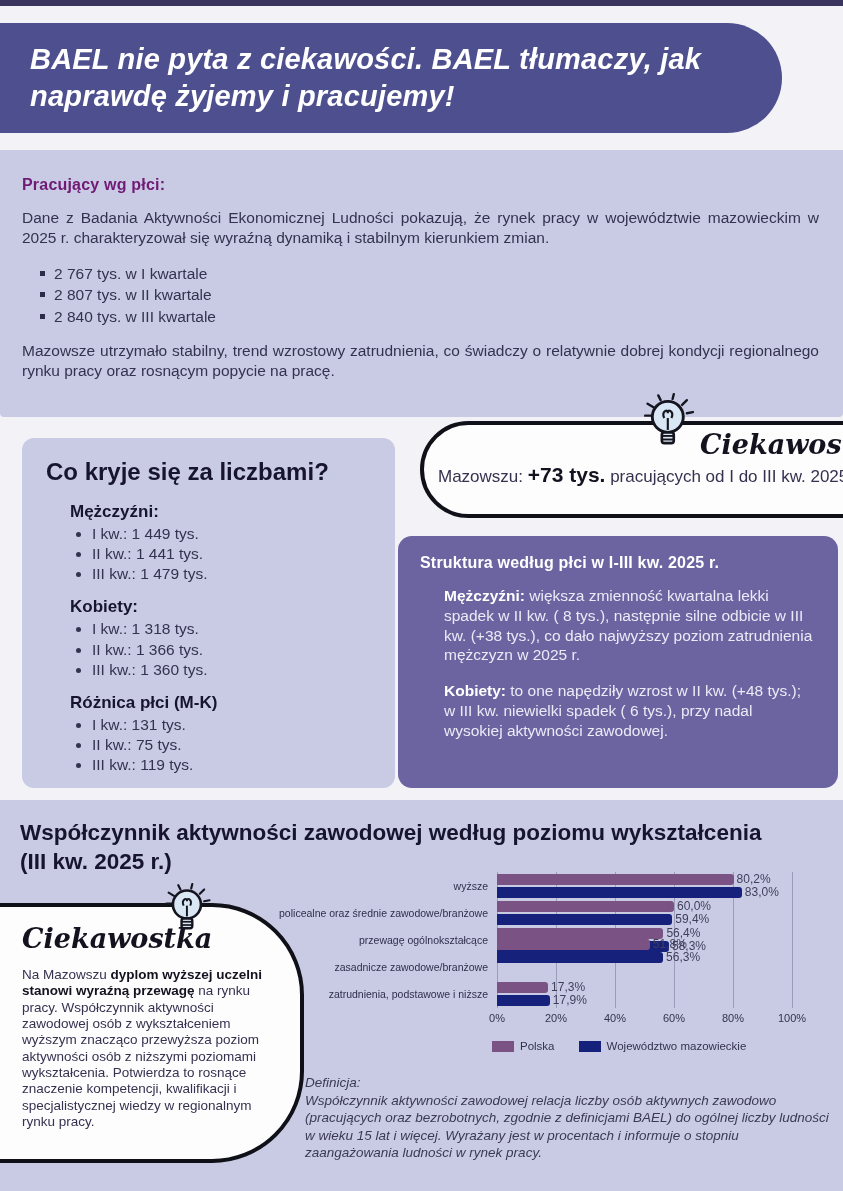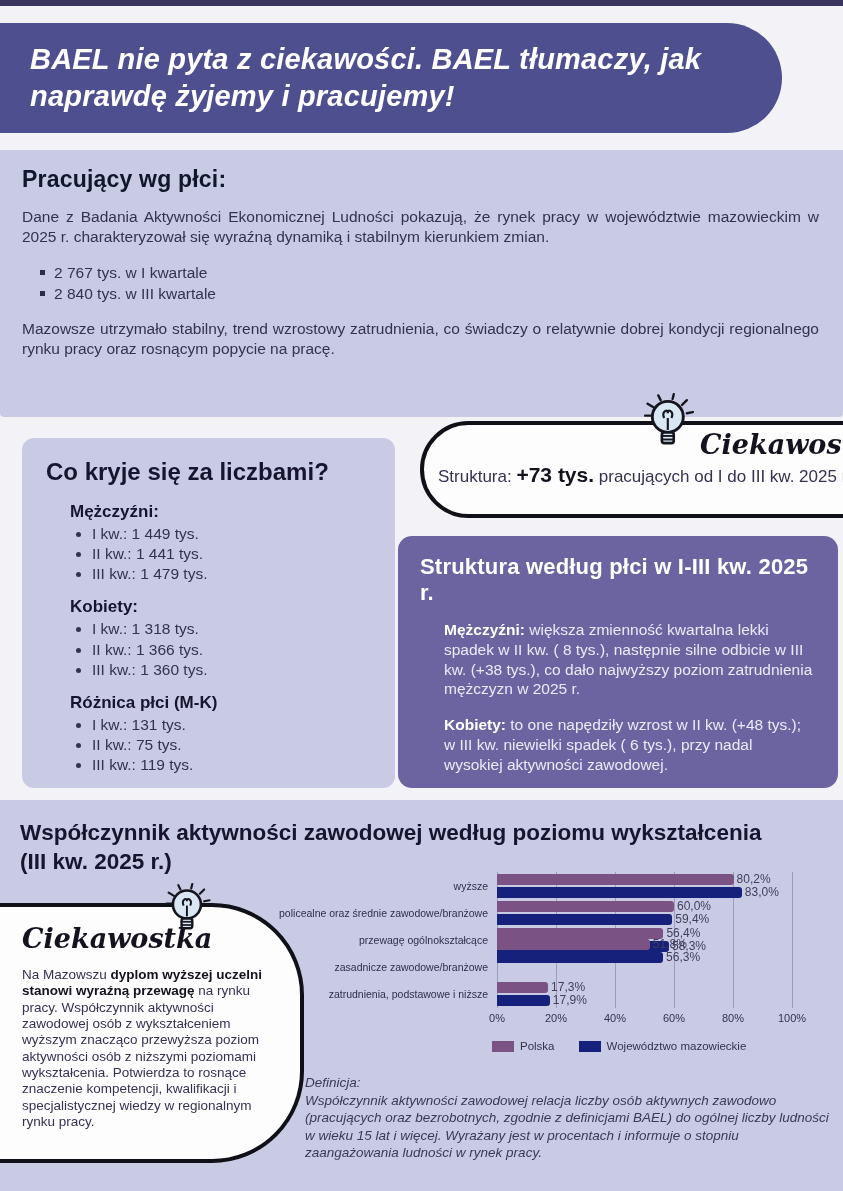--- a/index.html
+++ b/index.html
@@ -13,21 +13,21 @@
   
   .banner{position:absolute;left:0;top:23px;width:782px;height:110px;background:#4d4f8e;
           border-radius:0 55px 55px 0;display:flex;flex-direction:column;justify-content:center;
           padding-left:30px;box-sizing:border-box;}
   .banner-line{color:#ffffff;font-weight:bold;font-style:italic;font-size:29px;line-height:1.28;
                letter-spacing:.2px;}
 
   
   .panel1{position:absolute;left:0;top:150px;width:843px;height:267px;background:#c8cbe3;
           border-radius:0 0 4px 4px;box-sizing:border-box;padding:16px 24px 0 22px;}
-  .panel1 h2{margin:0 0 14px 0;font-size:23px;color:#0f172a;letter-spacing:.2px;}
+  .panel1 h2{margin:10px 0 14px 0;font-size:16px;color:#701a75;letter-spacing:.2px;}
   .panel1 p{margin:0;font-size:15.5px;line-height:1.32;text-align:justify;color:#35324f;}
   .panel1 ul{margin:14px 0 14px 14px;padding:0 0 0 18px;}
   .panel1 li{font-size:15.5px;line-height:1.38;color:#35324f;list-style:none;position:relative;}
   .panel1 li::before{content:"";position:absolute;left:-14px;top:8px;width:5px;height:5px;background:#2e2b49;}
 
   
   .fact1{position:absolute;left:420px;top:421px;width:445px;height:97px;background:#fdfdfe;
          border:4px solid #101018;border-radius:50px 0 0 50px;box-sizing:border-box;}
   .fact1 .bulb{position:absolute;top:-32px;left:216px;}
   .fact-title{font-family:"DejaVu Serif",serif;font-style:italic;font-weight:bold;color:#14121f;}
@@ -40,21 +40,21 @@
                border-radius:12px;box-sizing:border-box;padding:20px 20px 0 24px;}
   .numbers-box h2{margin:0 0 16px 0;font-size:24px;color:#17152e;}
   .num-group{margin-left:24px;margin-bottom:13px;}
   .num-group h3{margin:0 0 2px 0;font-size:17px;color:#17152e;}
   .num-group ul{margin:0 0 0 4px;padding-left:18px;}
   .num-group li{font-size:15.5px;line-height:1.3;color:#35324f;}
 
   
   .structure-box{position:absolute;left:398px;top:536px;width:440px;height:252px;background:#6b64a1;
                  border-radius:14px;box-sizing:border-box;padding:18px 24px 0 22px;color:#f4f3fa;}
-  .structure-box h2{margin:0 0 14px 0;font-size:22px;color:#ffffff;letter-spacing:.2px;}
+  .structure-box h2{margin:0 0 14px 0;font-size:16px;color:#ffffff;letter-spacing:.2px;}
   .structure-box p{margin:0 0 16px 0;padding-left:24px;font-size:15.5px;line-height:1.28;color:#eceaf6;}
   .structure-box b{color:#ffffff;}
 
   
   .bottom-panel{position:absolute;left:0;top:800px;width:843px;height:391px;background:#c8cbe3;}
   .chart-heading{position:absolute;left:20px;top:18px;width:805px;font-size:22.5px;font-weight:bold;
                  color:#17152e;line-height:1.3;}
 
   
   .fact2{position:absolute;left:-14px;top:103px;width:318px;height:260px;background:#fdfdfe;
@@ -97,20 +97,21 @@
   <header class="banner">
     <div class="banner-line">BAEL nie pyta z ciekawości. BAEL tłumaczy, jak</div>
     <div class="banner-line">naprawdę żyjemy i pracujemy!</div>
   </header>
 
   <section class="panel1">
     <h2>Pracujący wg płci:</h2>
     <p>Dane z Badania Aktywności Ekonomicznej Ludności pokazują, że rynek pracy w województwie mazowieckim w 2025 r. charakteryzował się wyraźną dynamiką i stabilnym kierunkiem zmian.</p>
     <ul>
       <li>2 767 tys. w I kwartale</li>
+      <li>2 807 tys. w II kwartale</li>
       <li>2 840 tys. w III kwartale</li>
     </ul>
     <p>Mazowsze utrzymało stabilny, trend wzrostowy zatrudnienia, co świadczy o relatywnie dobrej kondycji regionalnego rynku pracy oraz rosnącym popycie na pracę.</p>
   </section>
 
   <div class="fact1">
     <span class="bulb">
       <svg width="58" height="62" viewBox="0 0 48 52">
         <g stroke="#15151f" stroke-width="2" stroke-linecap="round">
           <line x1="4" y1="19" x2="9" y2="19"></line>
@@ -122,21 +123,21 @@
         </g>
         <circle cx="23" cy="20" r="13" fill="#d9e6f3" stroke="#15151f" stroke-width="2.4"></circle>
         <path d="M20 21 q-2 -4 1 -6 q2 -1 2 2 q0 -3 2 -2 q3 2 1 6" fill="none" stroke="#15151f" stroke-width="1.8"></path>
         <line x1="23" y1="21" x2="23" y2="31" stroke="#15151f" stroke-width="1.8"></line>
         <rect x="18" y="33" width="10" height="9" rx="2" fill="#d9e6f3" stroke="#15151f" stroke-width="2.2"></rect>
         <line x1="18" y1="36" x2="28" y2="36" stroke="#15151f" stroke-width="1.6"></line>
         <line x1="18" y1="39" x2="28" y2="39" stroke="#15151f" stroke-width="1.6"></line>
       </svg>
     </span>
     <span class="fact-title">Ciekawostka</span>
-    <div class="fact1-text"><span>Struktura: </span><b>+73 tys.</b><span> pracujących od I do III kw. 2025 r.</span></div>
+    <div class="fact1-text"><span>Mazowszu: </span><b>+73 tys.</b><span> pracujących od I do III kw. 2025 r.</span></div>
   </div>
 
   <section class="numbers-box">
     <h2>Co kryje się za liczbami?</h2>
     <div class="num-group">
       <h3>Mężczyźni:</h3>
       <ul>
         <li>I kw.: 1 449 tys.</li>
         <li>II kw.: 1 441 tys.</li>
         <li>III kw.: 1 479 tys.</li>

